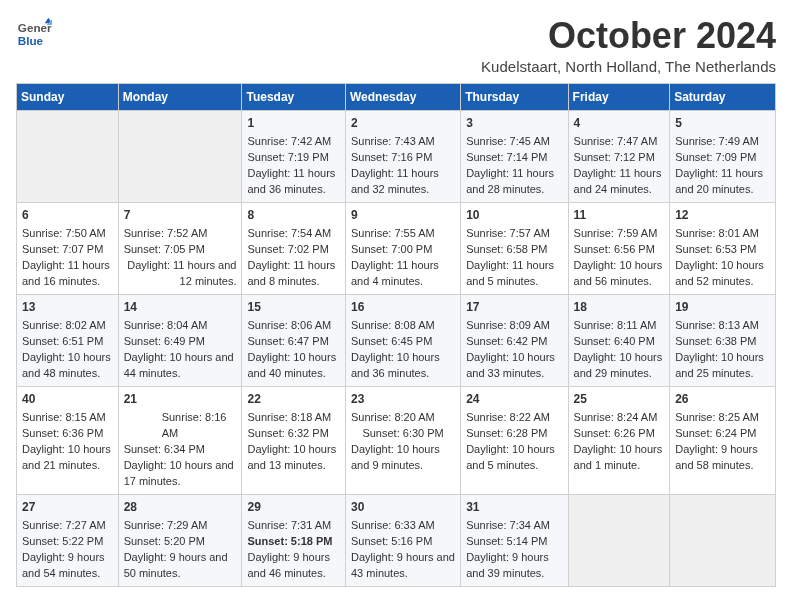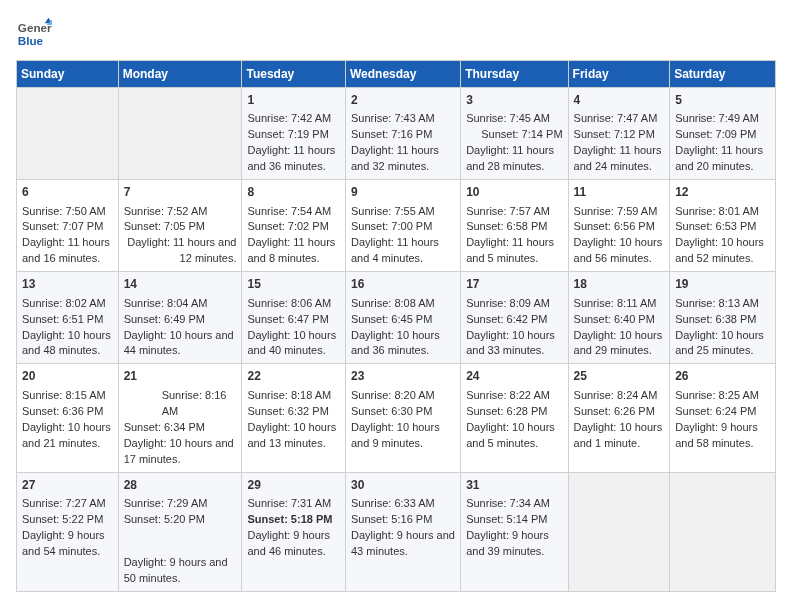--- a/index.html
+++ b/index.html
@@ -83,20 +83,22 @@
 <div class="header-area">
   <div class="logo">
     <svg class="logo-icon" viewBox="0 0 40 40" xmlns="http://www.w3.org/2000/svg">
       <text x="2" y="18" font-size="13" font-weight="bold" fill="#555" font-family="Arial">General</text>
       <text x="2" y="32" font-size="13" font-weight="bold" fill="#1a5fb4" font-family="Arial">Blue</text>
       <polygon points="32,8 40,8 36,2" fill="#1a5fb4"></polygon>
       <polygon points="34,10 40,10 40,4" fill="#6daee8"></polygon>
     </svg>
   </div>
   <div class="title-area">
+    <div class="month-title">October 2024</div>
+    <div class="location-title">Kudelstaart, North Holland, The Netherlands</div>
   </div>
 </div>
 
 <table>
   <thead>
     <tr>
     <th>Sunday</th>
         <th>Monday</th>
         <th>Tuesday</th>
         <th>Wednesday</th>
@@ -117,21 +119,21 @@
         </td>
         <td>
           <span class="day-num">2</span>
           <span style="display: block;">Sunrise: 7:43 AM</span>
           <span style="display: block;">Sunset: 7:16 PM</span>
           <span style="display: block;">Daylight: 11 hours and 32 minutes.</span>
         </td>
         <td>
           <span class="day-num">3</span>
           <span style="display: block;">Sunrise: 7:45 AM</span>
-          <span style="display: block; text-align: right;">Sunset: 7:14 PM</span>
+          <span style="display: block;">Sunset: 7:14 PM</span>
           <span style="display: block;">Daylight: 11 hours and 28 minutes.</span>
         </td>
         <td>
           <span class="day-num">4</span>
           <span style="display: block;">Sunrise: 7:47 AM</span>
           <span style="display: block;">Sunset: 7:12 PM</span>
           <span style="display: block;">Daylight: 11 hours and 24 minutes.</span>
         </td>
         <td>
           <span class="day-num">5</span>
@@ -223,41 +225,41 @@
         </td>
         <td>
           <span class="day-num">19</span>
           <span style="display: block;">Sunrise: 8:13 AM</span>
           <span style="display: block;">Sunset: 6:38 PM</span>
           <span style="display: block;">Daylight: 10 hours and 25 minutes.</span>
         </td>
       </tr>
       <tr>
         <td>
-          <span class="day-num">20</span>
+          <span class="day-num">40</span>
           <span style="display: block;">Sunrise: 8:15 AM</span>
           <span style="display: block;">Sunset: 6:36 PM</span>
           <span style="display: block;">Daylight: 10 hours and 21 minutes.</span>
         </td>
         <td>
           <span class="day-num">21</span>
           <span style="display: block; margin-left: 38px;">Sunrise: 8:16 AM</span>
           <span style="display: block;">Sunset: 6:34 PM</span>
           <span style="display: block;">Daylight: 10 hours and 17 minutes.</span>
         </td>
         <td>
           <span class="day-num">22</span>
           <span style="display: block;">Sunrise: 8:18 AM</span>
           <span style="display: block;">Sunset: 6:32 PM</span>
           <span style="display: block;">Daylight: 10 hours and 13 minutes.</span>
         </td>
         <td>
           <span class="day-num">23</span>
           <span style="display: block;">Sunrise: 8:20 AM</span>
-          <span style="display: block;">Sunset: 6:30 PM</span>
+          <span style="display: block; text-align: center;">Sunset: 6:30 PM</span>
           <span style="display: block;">Daylight: 10 hours and 9 minutes.</span>
         </td>
         <td>
           <span class="day-num">24</span>
           <span style="display: block;">Sunrise: 8:22 AM</span>
           <span style="display: block;">Sunset: 6:28 PM</span>
           <span style="display: block;">Daylight: 10 hours and 5 minutes.</span>
         </td>
         <td>
           <span class="day-num">25</span>
@@ -276,21 +278,21 @@
         <td>
           <span class="day-num">27</span>
           <span style="display: block;">Sunrise: 7:27 AM</span>
           <span style="display: block;">Sunset: 5:22 PM</span>
           <span style="display: block;">Daylight: 9 hours and 54 minutes.</span>
         </td>
         <td>
           <span class="day-num">28</span>
           <span style="display: block;">Sunrise: 7:29 AM</span>
           <span style="display: block;">Sunset: 5:20 PM</span>
-          <span style="display: block; margin-top: 27px;">Daylight: 9 hours and 50 minutes.</span>
+          <span style="display: block;">Daylight: 9 hours and 50 minutes.</span>
         </td>
         <td>
           <span class="day-num">29</span>
           <span style="display: block;">Sunrise: 7:31 AM</span>
           <span style="display: block; font-weight: bold;">Sunset: 5:18 PM</span>
           <span style="display: block;">Daylight: 9 hours and 46 minutes.</span>
         </td>
         <td>
           <span class="day-num">30</span>
           <span style="display: block;">Sunrise: 6:33 AM</span>

